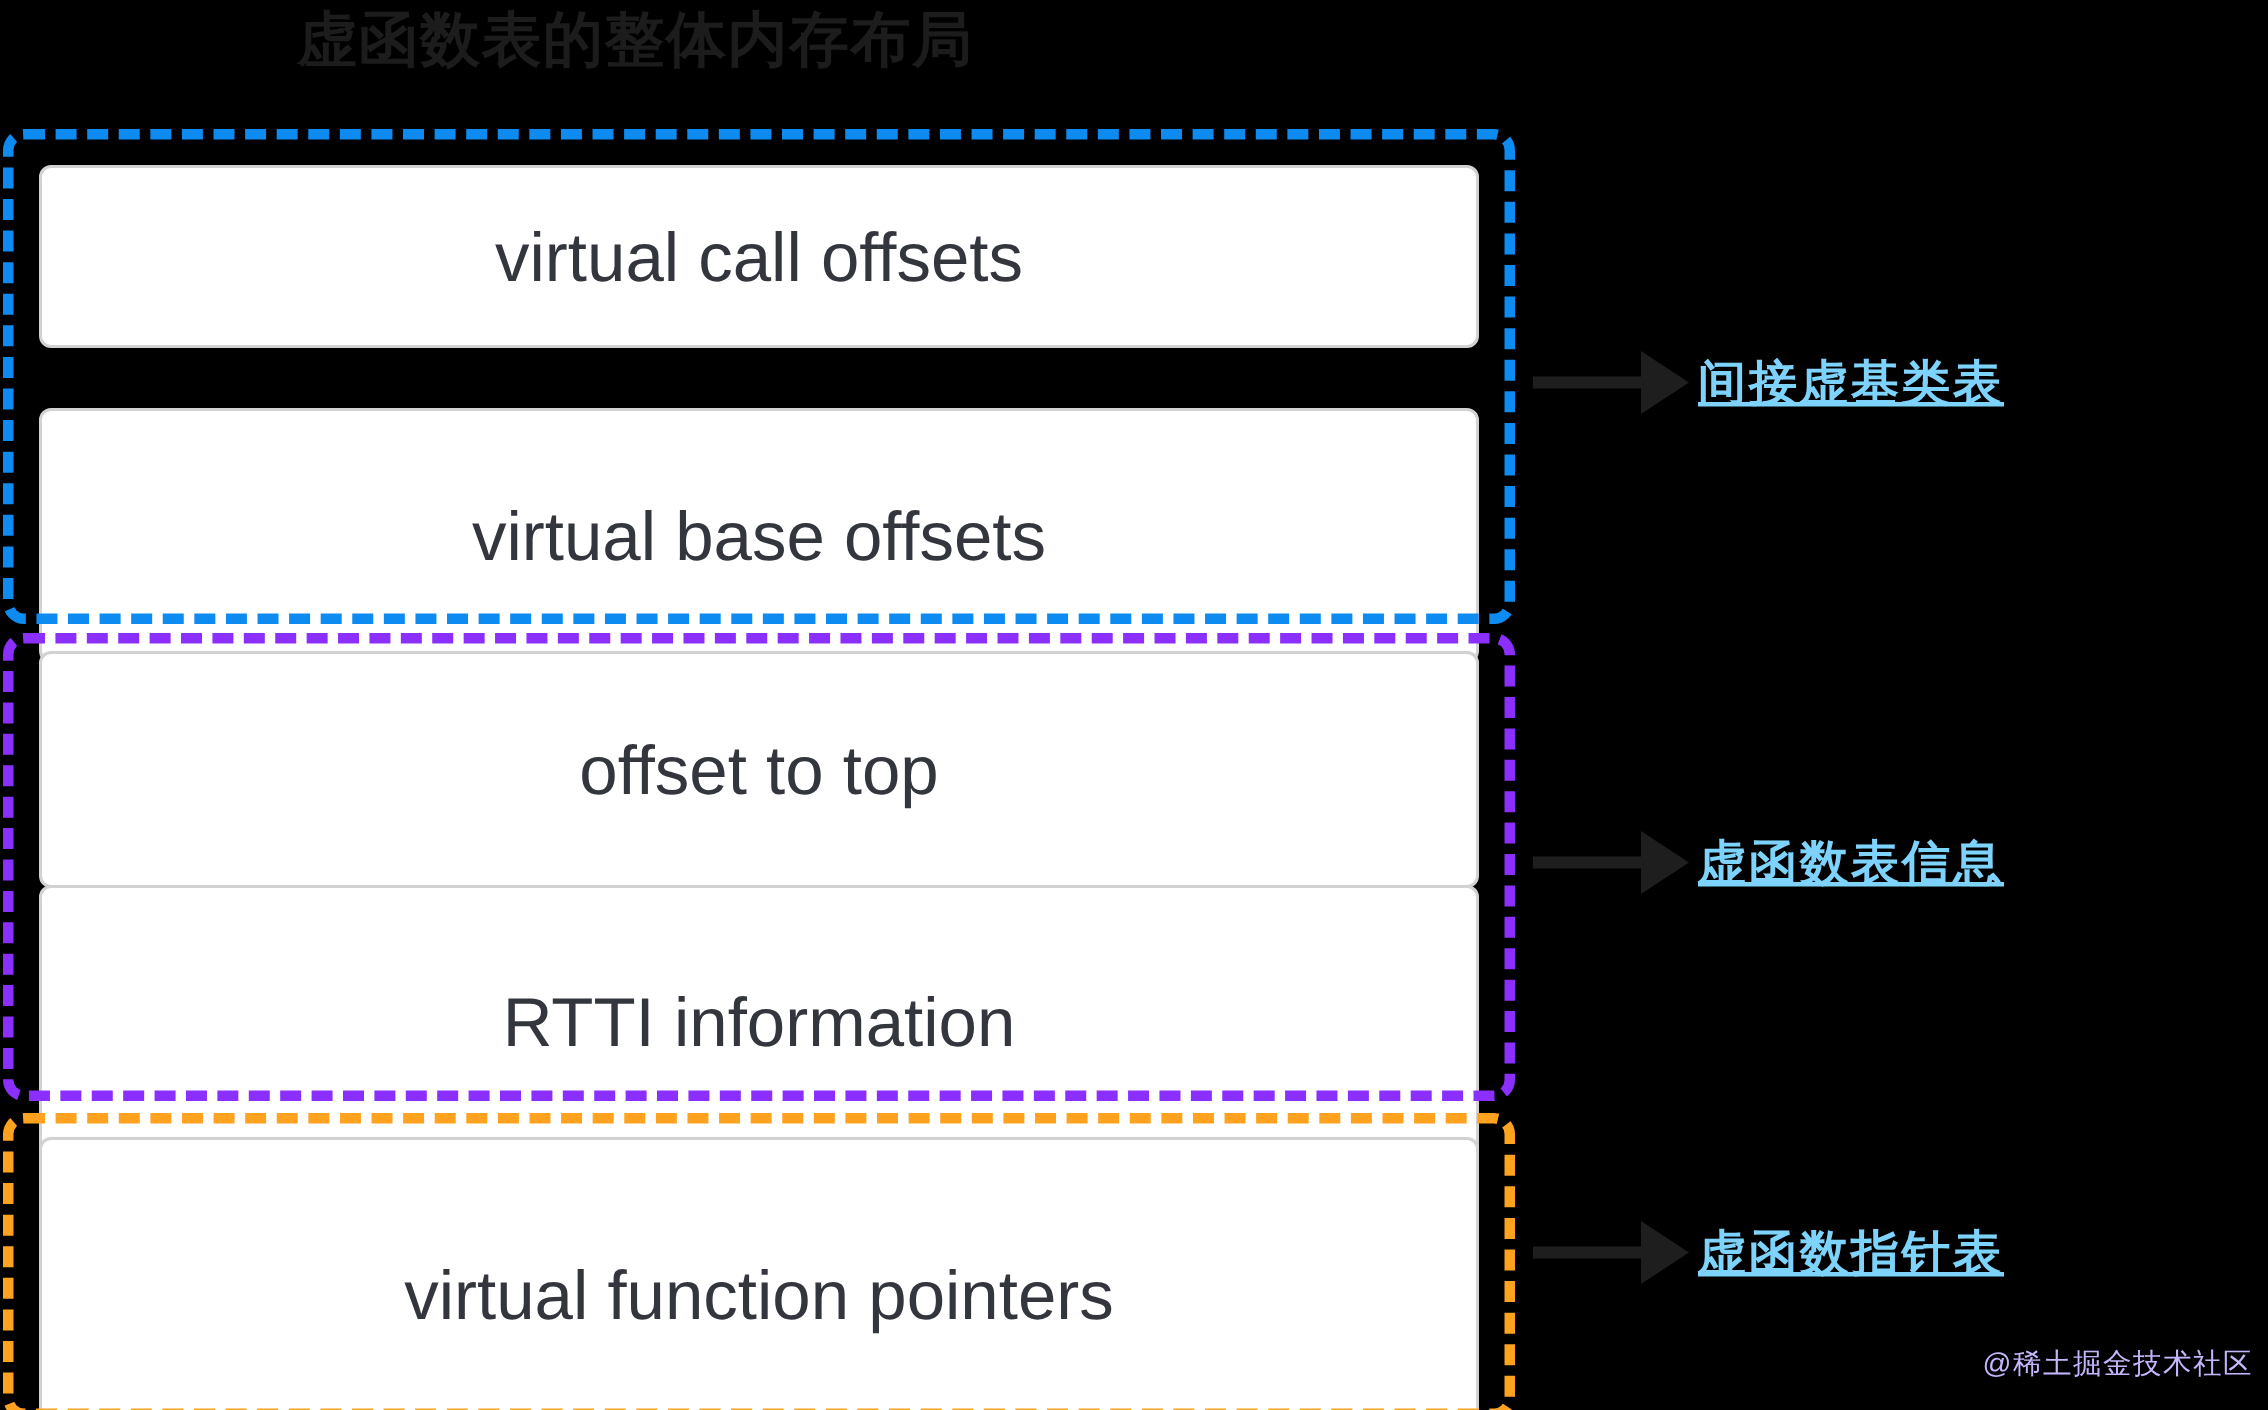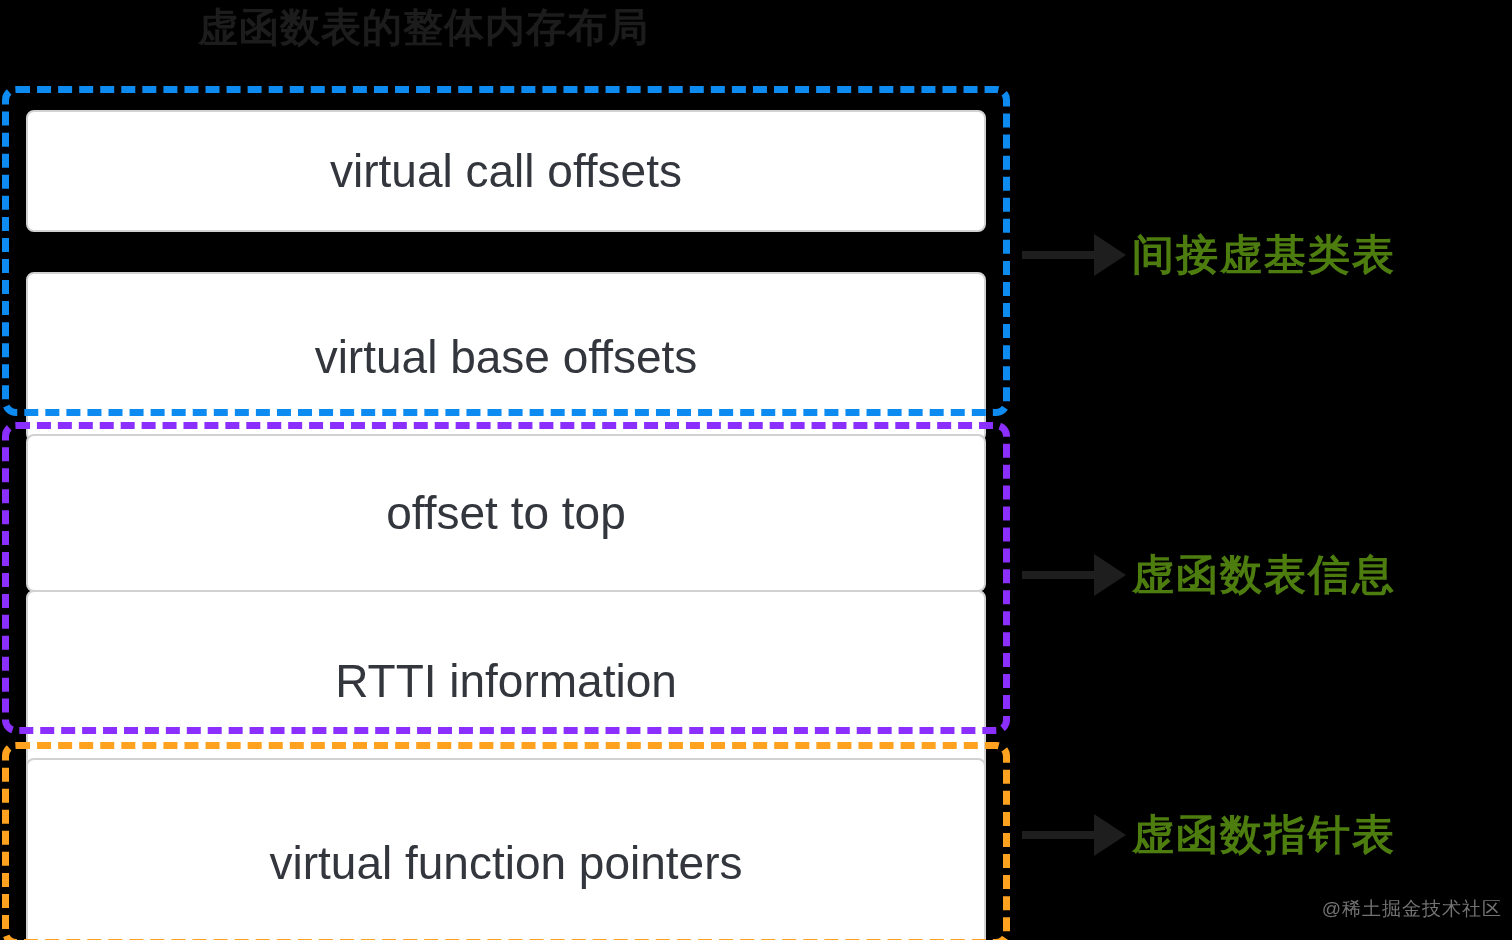--- a/index.html
+++ b/index.html
@@ -117,38 +117,39 @@
   }
   .annotation .arrow-icon {
     display: inline-block;
     width: 104px;
     height: 70px;
     flex: 0 0 auto;
     color: #1e1e1e;
   }
   .annotation .arrow-icon svg { display: block; }
   .annotation .annotation-text {
-    font-size: 42px;
+    font-size: 32px;
     font-weight: 700;
-    color: #4d7c0f;
+    color: #7dd3fc;
     letter-spacing: 2px;
     line-height: 1;
+    text-decoration: underline;
   }
 
   #annotation-vbase   { left: 1022px; top: 220px; }
   #annotation-typeinfo{ left: 1022px; top: 540px; }
   #annotation-vfunc   { left: 1022px; top: 800px; }
 
   
   #watermark {
     position: absolute;
     right: 10px;
     bottom: 18px;
     font-size: 19px;
-    color: #737373;
+    color: #c4b5fd;
     letter-spacing: 1px;
     white-space: nowrap;
   }
 </style>
 </head>
 <body>
 
 <div id="canvas">
 
   <div id="diagram-title">虚函数表的整体内存布局</div>

